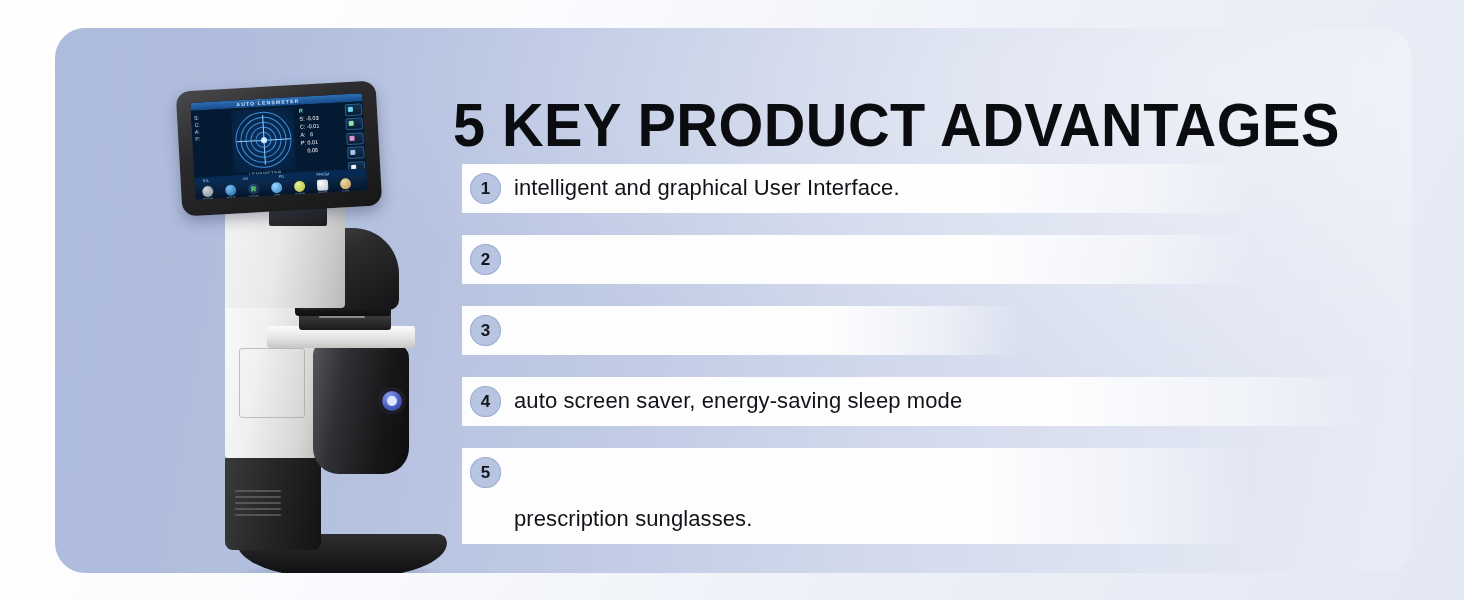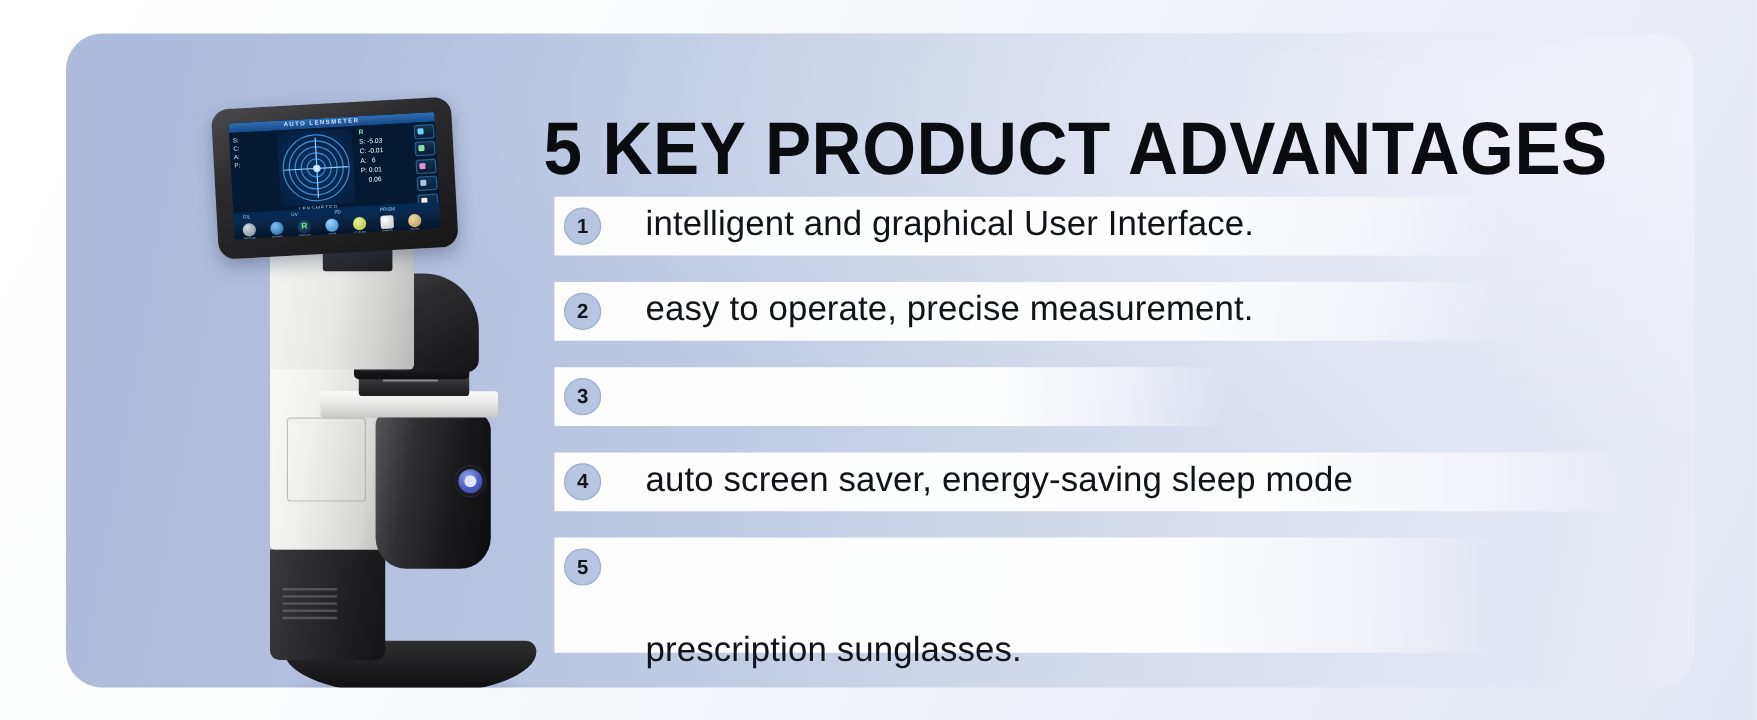--- a/index.html
+++ b/index.html
@@ -50,25 +50,25 @@
         rgba(255,255,255,0) 100%);
   }
   .badge{
     position:absolute;left:8px;top:9px;width:31px;height:31px;border-radius:50%;
     background:#b7c5e2;box-shadow:inset 0 0 0 1px rgba(150,166,200,.75);
     color:#14161c;font-weight:700;font-size:17px;
     display:flex;align-items:center;justify-content:center;
     font-family:"Liberation Sans","DejaVu Sans",sans-serif;
   }
   .txt{
-    position:absolute;left:76px;top:0;height:47px;display:flex;align-items:center;
+    position:absolute;left:52px;top:0;height:47px;display:flex;align-items:center;
     font-family:"Liberation Sans Narrow","Liberation Sans","DejaVu Sans",sans-serif;
-    font-size:29px;color:#111318;white-space:nowrap;letter-spacing:.1px;
-  }
-  .txt2{top:47px;margin-top:24px;}
+    font-size:22px;color:#111318;white-space:nowrap;letter-spacing:.1px;
+  }
+  .txt2{top:47px;}
 
   
   .product{position:absolute;left:62px;top:30px;width:350px;height:545px;}
 
   .screen-shell{
     position:absolute;left:62px;top:28px;width:200px;height:125px;
     background:linear-gradient(160deg,#4a4a4c 0%,#2b2b2d 35%,#171718 100%);
     border-radius:14px;transform:rotate(-3.2deg);
     box-shadow:0 6px 14px rgba(40,50,80,.35);
   }
@@ -315,21 +315,20 @@
 
       <div class="row">
         <div class="bar" style="width:790px;"></div>
         <div class="badge">1</div>
         <div class="txt">intelligent and graphical User Interface.</div>
       </div>
 
       <div class="row">
         <div class="bar" style="width:790px;"></div>
         <div class="badge">2</div>
-        <div class="txt">easy to operate, precise measurement.</div>
       </div>
 
       <div class="row">
         <div class="bar" style="width:560px;"></div>
         <div class="badge">3</div>
       </div>
 
       <div class="row">
         <div class="bar" style="width:905px;"></div>
         <div class="badge">4</div>

